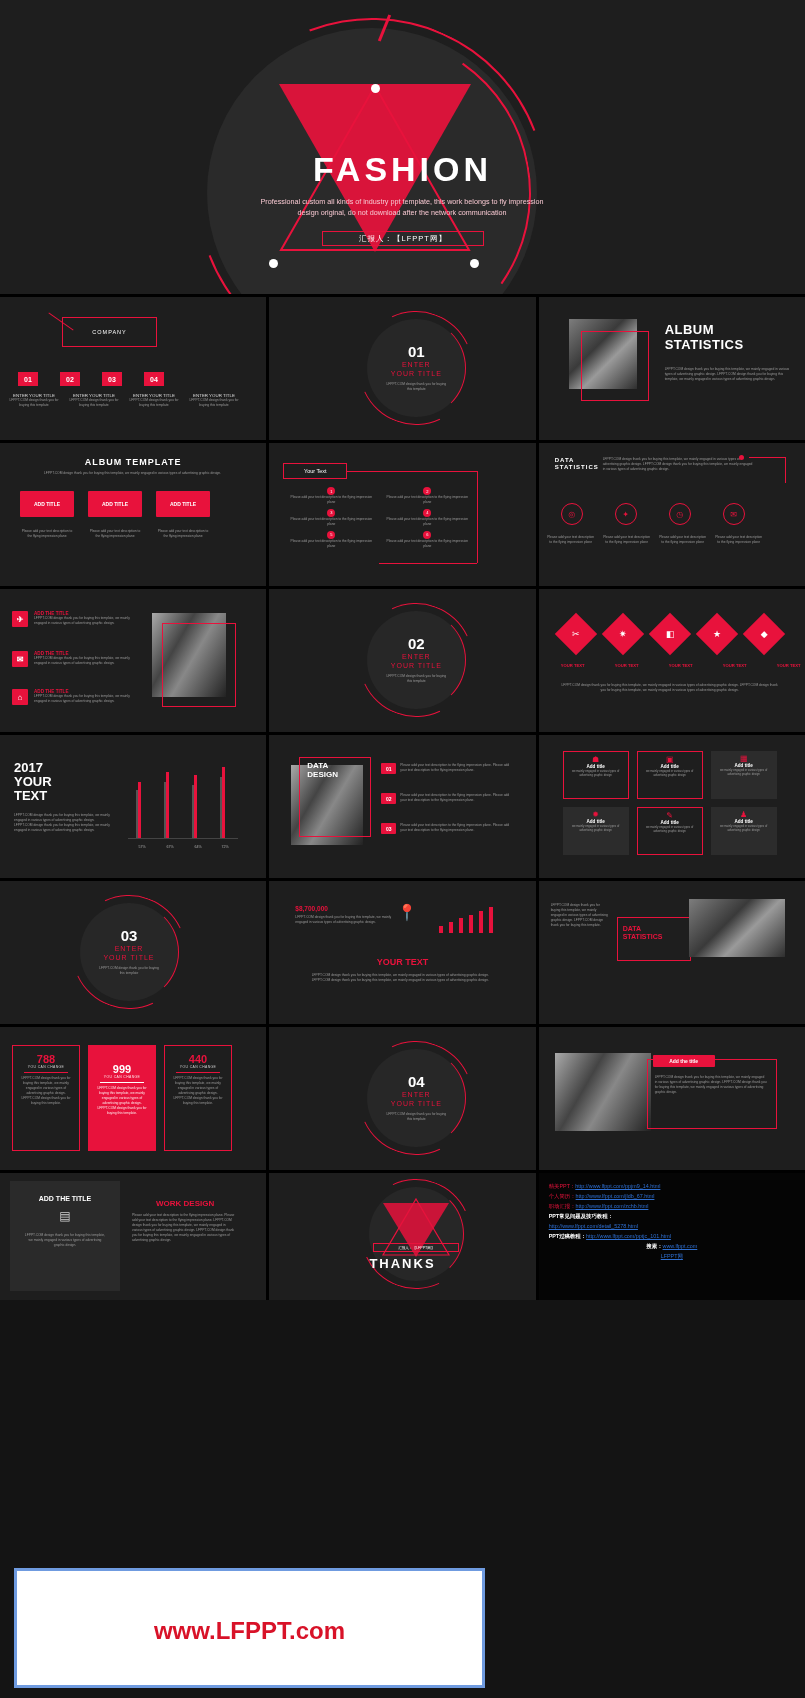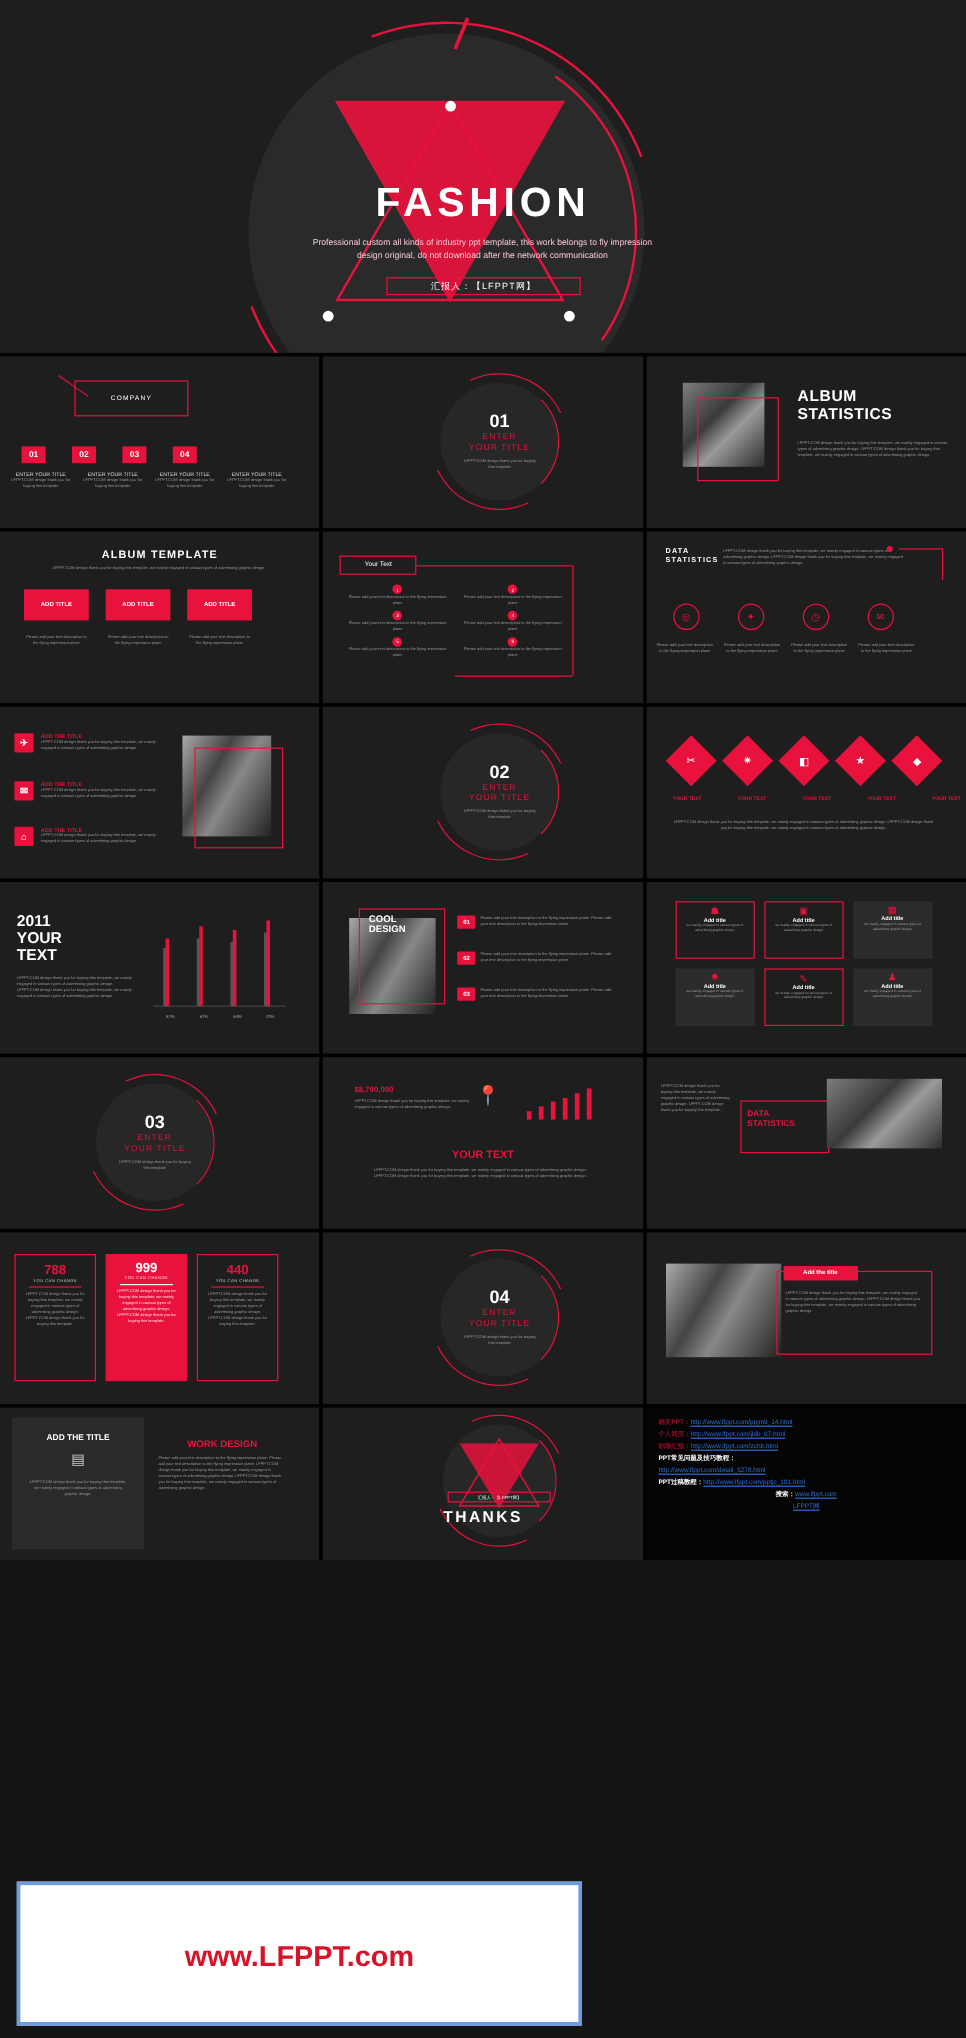--- a/index.html
+++ b/index.html
@@ -353,21 +353,21 @@
         <div style="width:40px; text-align:center; font-size:4.2px; color:#e8123c; font-weight:bold;">YOUR TEXT</div>
         <div style="width:40px; text-align:center; font-size:4.2px; color:#e8123c; font-weight:bold;">YOUR TEXT</div>
         <div style="width:40px; text-align:center; font-size:4.2px; color:#e8123c; font-weight:bold;">YOUR TEXT</div>
         <div style="width:40px; text-align:center; font-size:4.2px; color:#e8123c; font-weight:bold;">YOUR TEXT</div>
         <div style="width:40px; text-align:center; font-size:4.2px; color:#e8123c; font-weight:bold;">YOUR TEXT</div>
       </div>
       <div class="tinier" style="position:absolute; left:20px; top:94px; width:222px; text-align:center;">LFPPT.COM design thank you for buying this template, we mainly engaged in various types of advertising graphic design. LFPPT.COM design thank you for buying this template, we mainly engaged in various types of advertising graphic design.</div>
     </div>
 
     <div class="slide">
-      <div style="position:absolute; left:14px; top:26px; font-size:13px; font-weight:bold; line-height:1.08; white-space:pre-line; color:#fff;">2011
+      <div style="position:absolute; left:14px; top:26px; font-size:13px; font-weight:bold; line-height:1.08; white-space:pre-line; color:#fff;">2017
 YOUR
 TEXT</div>
       <div class="tinier" style="position:absolute; left:14px; top:78px; width:96px;">LFPPT.COM design thank you for buying this template, we mainly engaged in various types of advertising graphic design. LFPPT.COM design thank you for buying this template, we mainly engaged in various types of advertising graphic design.</div>
 
       <div style="position:absolute; left:128px; top:28px; width:110px; height:86px;">
         <div style="position:absolute; left:8px; bottom:10px; width:4px; height:49px; background:#555;"></div>
         <div style="position:absolute; left:10px; bottom:10px; width:3px; height:57px; background:#e8123c;"></div>
         <div style="position:absolute; left:36px; bottom:10px; width:4px; height:57px; background:#555;"></div>
         <div style="position:absolute; left:38px; bottom:10px; width:3px; height:67px; background:#e8123c;"></div>
         <div style="position:absolute; left:64px; bottom:10px; width:4px; height:54px; background:#555;"></div>
@@ -380,21 +380,21 @@
           <div style="width:28px; text-align:center; font-size:3.6px; color:#aaa;">67%</div>
           <div style="width:28px; text-align:center; font-size:3.6px; color:#aaa;">64%</div>
           <div style="width:26px; text-align:center; font-size:3.6px; color:#aaa;">72%</div>
         </div>
       </div>
     </div>
 
     <div class="slide">
       <div class="gray-img2" style="position:absolute; left:22px; top:30px; width:72px; height:80px;"></div>
       <div class="outline-box" style="position:absolute; left:30px; top:22px; width:72px; height:80px;"></div>
-      <div style="position:absolute; left:38px; top:26px; font-size:8px; font-weight:bold; color:#fff; white-space:pre-line; line-height:1.15;">COOL
+      <div style="position:absolute; left:38px; top:26px; font-size:8px; font-weight:bold; color:#fff; white-space:pre-line; line-height:1.15;">DATA
 DESIGN</div>
 
       <div style="position:absolute; left:112px; top:28px; display:flex; gap:4px; align-items:flex-start;">
         <div class="pill" style="width:15px; height:11px;">01</div>
         <div class="tinier" style="width:110px;">Please add your text description to the flying impression plane. Please add your text description to the flying impression plane.</div>
       </div>
       <div style="position:absolute; left:112px; top:58px; display:flex; gap:4px; align-items:flex-start;">
         <div class="pill" style="width:15px; height:11px;">02</div>
         <div class="tinier" style="width:110px;">Please add your text description to the flying impression plane. Please add your text description to the flying impression plane.</div>
       </div>
@@ -479,21 +479,21 @@
     </div>
 
     <div class="slide">
       <div style="position:absolute; left:12px; top:18px; display:flex; gap:8px;">
         <div style="width:68px; height:106px; border:1px solid #e8123c; text-align:center; padding-top:7px;">
           <div style="font-size:11px; font-weight:bold; color:#e8123c;">788</div>
           <div style="font-size:3.4px; color:#cfcfcf; letter-spacing:.4px;">YOU CAN CHANGE</div>
           <div style="width:44px; height:1px; background:#e8123c; margin:3px auto;"></div>
           <div class="tinier" style="padding:0 6px;">LFPPT.COM design thank you for buying this template, we mainly engaged in various types of advertising graphic design. LFPPT.COM design thank you for buying this template.</div>
         </div>
-        <div style="width:68px; height:106px; background:#e8123c; text-align:center; padding-top:6px;">
+        <div style="width:68px; height:106px; background:#e8123c; text-align:center; padding-top:18px;">
           <div style="font-size:11px; font-weight:bold; color:#fff;">999</div>
           <div style="font-size:3.4px; color:#ffe2e7; letter-spacing:.4px;">YOU CAN CHANGE</div>
           <div style="width:44px; height:1px; background:#fff; margin:3px auto;"></div>
           <div style="font-size:3.3px; line-height:1.5; color:#ffe9ec; padding:0 6px;">LFPPT.COM design thank you for buying this template, we mainly engaged in various types of advertising graphic design. LFPPT.COM design thank you for buying this template.</div>
         </div>
         <div style="width:68px; height:106px; border:1px solid #e8123c; text-align:center; padding-top:7px;">
           <div style="font-size:11px; font-weight:bold; color:#e8123c;">440</div>
           <div style="font-size:3.4px; color:#cfcfcf; letter-spacing:.4px;">YOU CAN CHANGE</div>
           <div style="width:44px; height:1px; background:#e8123c; margin:3px auto;"></div>
           <div class="tinier" style="padding:0 6px;">LFPPT.COM design thank you for buying this template, we mainly engaged in various types of advertising graphic design. LFPPT.COM design thank you for buying this template.</div>

